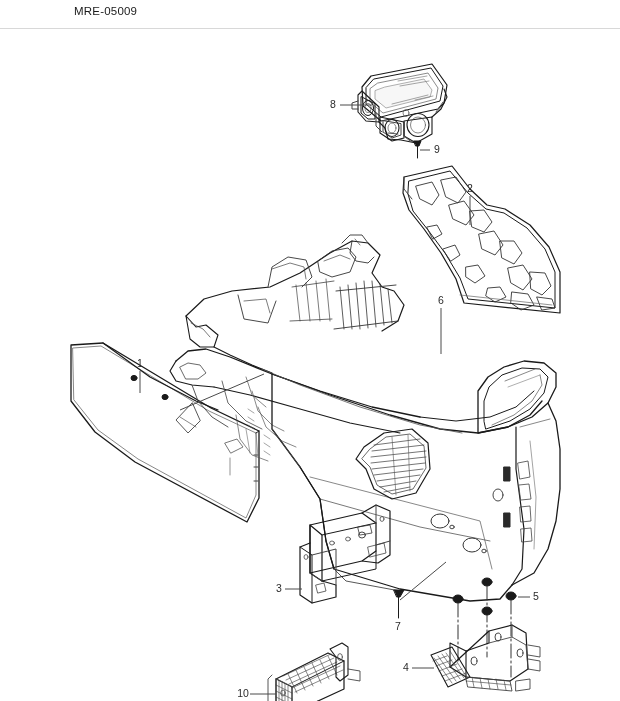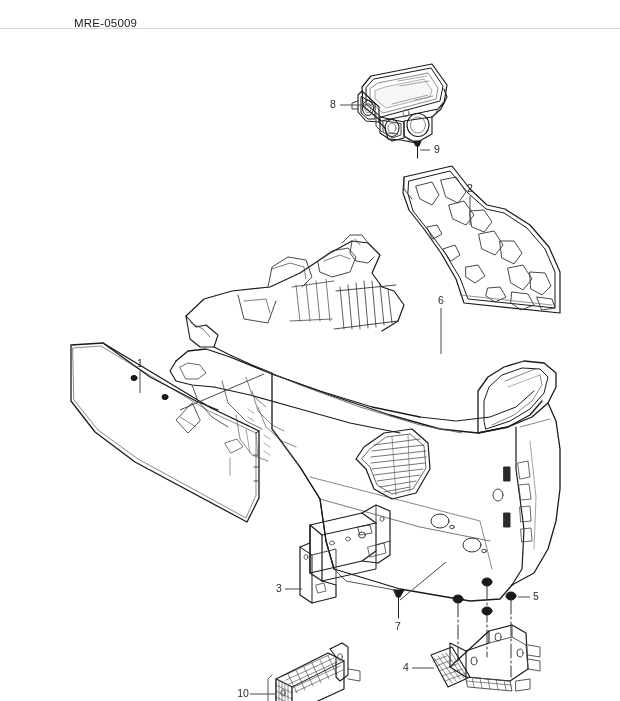--- a/index.html
+++ b/index.html
@@ -1,17 +1,17 @@
 <!DOCTYPE html>
 <html><head>
 <meta charset="utf-8">
 <style>
   html,body{margin:0;padding:0;background:#ffffff;}
   body{width:620px;height:701px;font-family:"Liberation Sans",sans-serif;overflow:hidden;position:relative;}
-  #header{position:absolute;left:0;top:12px;width:620px;height:28px;}
+  #header{position:absolute;left:0;top:0;width:620px;height:28px;}
   #header-title{position:absolute;left:74px;top:5px;font-size:11.5px;color:#1a1a1a;letter-spacing:.2px;white-space:nowrap;}
   #header-rule{position:absolute;left:0;top:28px;width:620px;height:1px;background:#d8d8d8;}
   #canvas{position:absolute;left:0;top:29px;width:620px;height:672px;}
   svg{display:block;}
   .lbl{font-family:"Liberation Sans",sans-serif;font-size:10.5px;fill:#2b2b2b;}
 </style>
 </head>
 <body>
 
 <div id="header">

